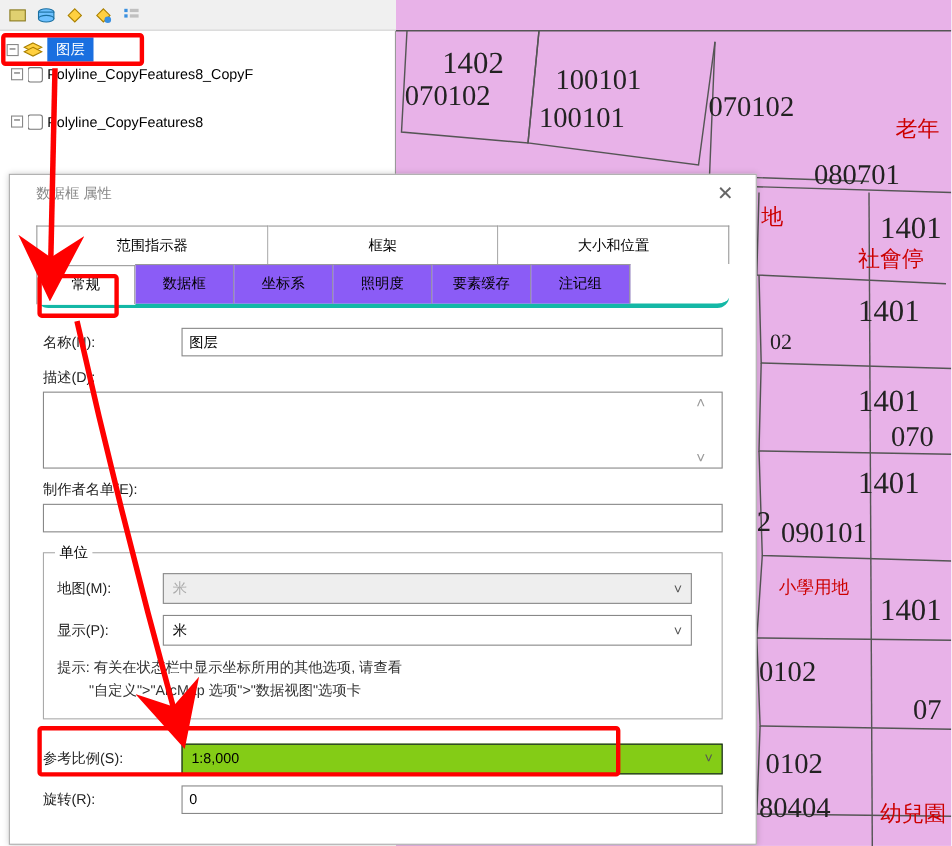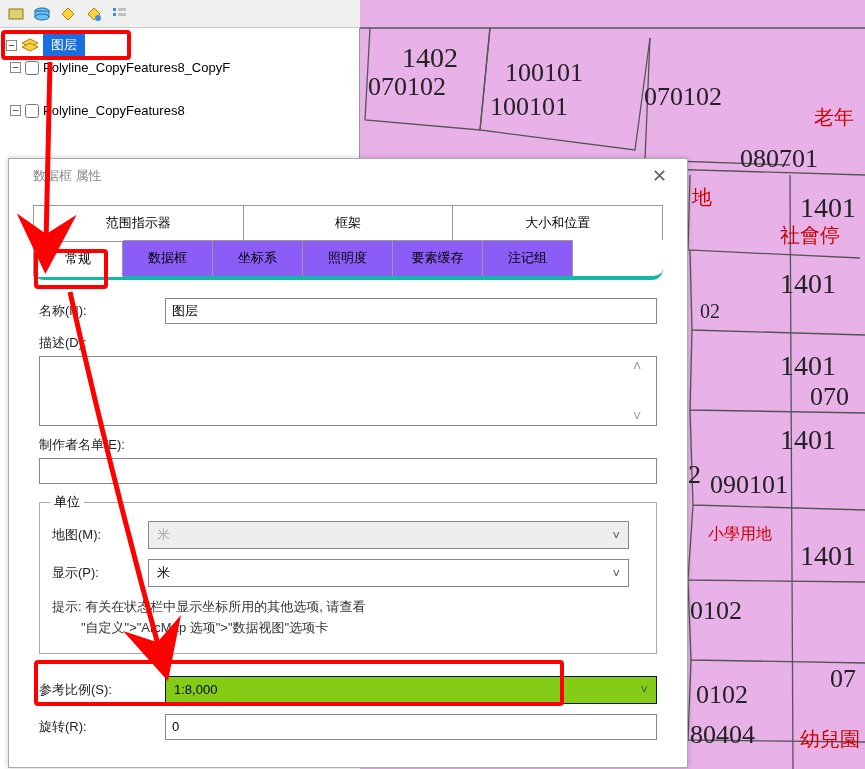--- a/index.html
+++ b/index.html
@@ -326,21 +326,21 @@
     <div class="plabel" style="left: 420px; top: 268px; font-size: 28px;">1401</div>
     <div class="plabel" style="left: 340px; top: 300px; font-size: 20px;">02</div>
     <div class="plabel" style="left: 420px; top: 350px; font-size: 28px;">1401</div>
     <div class="plabel" style="left: 450px; top: 382px; font-size: 26px;">070</div>
     <div class="plabel" style="left: 420px; top: 424px; font-size: 28px;">1401</div>
     <div class="plabel" style="left: 328px; top: 460px; font-size: 26px;">2</div>
     <div class="plabel" style="left: 350px; top: 470px; font-size: 26px;">090101</div>
     <div class="plabel red" style="left: 330px; top: 524px; font-size: 16px; margin-left: 18px;">小學用地</div>
     <div class="plabel" style="left: 440px; top: 540px; font-size: 28px;">1401</div>
     <div class="plabel" style="left: 330px; top: 596px; font-size: 26px;">0102</div>
-    <div class="plabel" style="left: 470px; top: 664px; font-size: 26px; text-align: right;">07</div>
+    <div class="plabel" style="left: 470px; top: 631px; font-size: 26px; text-align: right;">07</div>
     <div class="plabel" style="left: 336px; top: 680px; font-size: 26px;">0102</div>
     <div class="plabel" style="left: 330px; top: 720px; font-size: 26px;">80404</div>
     <div class="plabel red" style="left: 440px; top: 726px; font-size: 20px;">幼兒園</div>
   </div>
 
 <div class="dialog">
   <div class="dlg-title">
     <span>数据框 属性</span>
     <span class="dlg-close">✕</span>
   </div>

